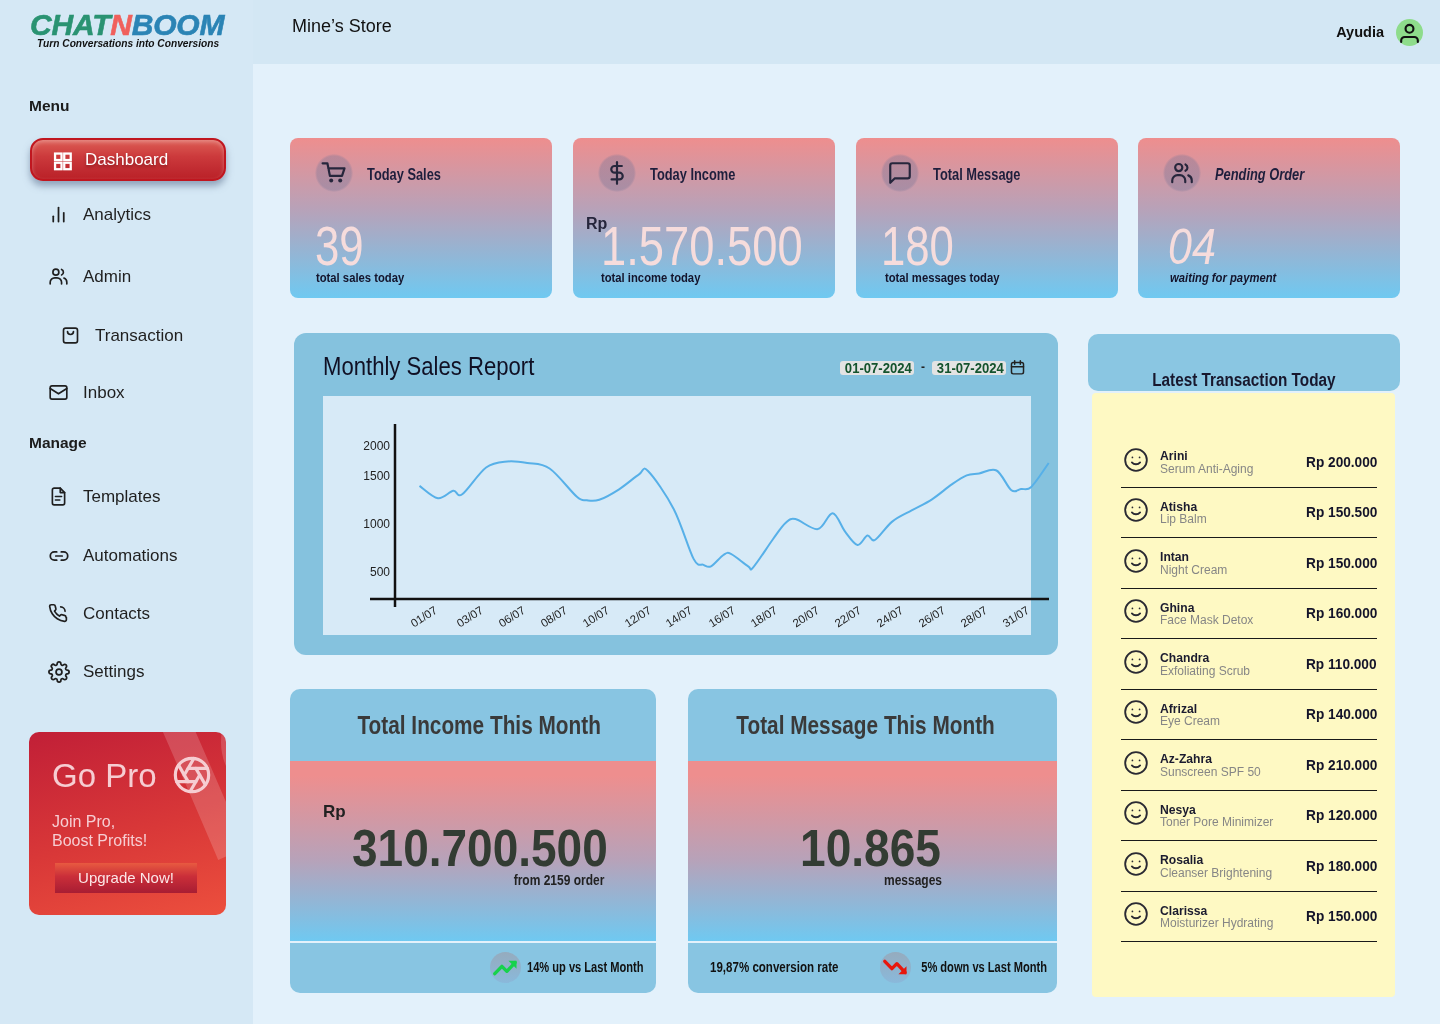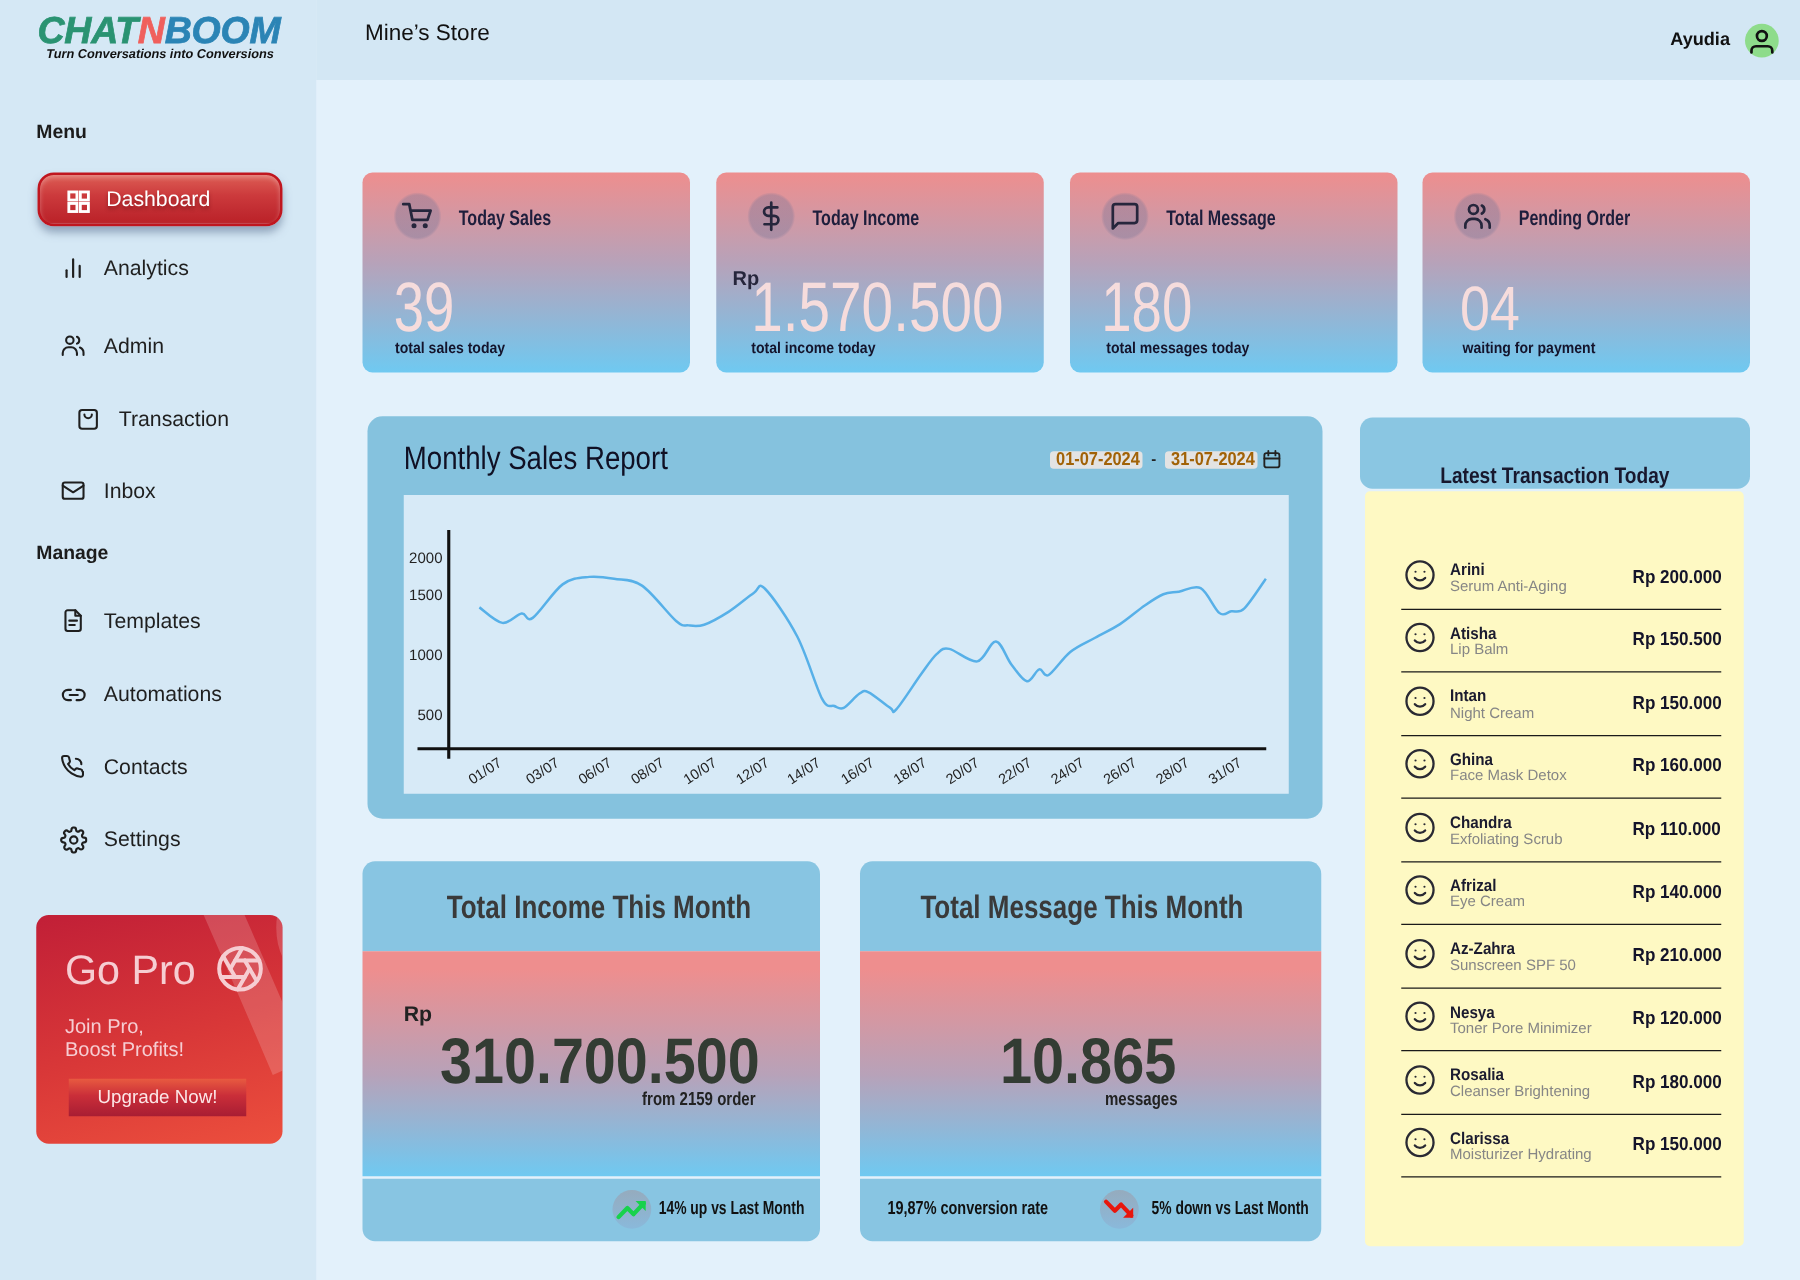--- a/index.html
+++ b/index.html
@@ -50,23 +50,23 @@
 .stat .iconwrap { position:absolute; left:25px; top:16px; width:38px; height:38px; border-radius:50%;
   background:radial-gradient(circle, rgba(115,115,150,0.35) 63%, rgba(115,115,150,0.0) 72%); display:flex; align-items:center; justify-content:center; }
 .stat .t { position:absolute; left:77px; top:27px; font-size:17px; font-weight:bold; color:#1e1e3c; transform:scaleX(0.755); transform-origin:left top; }
 .stat .num { position:absolute; left:25px; top:80px; font-size:56px; line-height:1; color:#f6dcdc; transform:scaleX(0.78); transform-origin:left top; }
 .stat .lab { position:absolute; left:26px; top:133px; font-size:12.5px; font-weight:bold; color:#14142c; transform:scaleX(0.90); transform-origin:left top; }
 
 
 #monthly { left:294px; top:333px; width:764px; height:322px; border-radius:12px; background:#85c2de; }
 #monthly .title { position:absolute; left:29px; top:17.5px; font-size:26px; color:#101024; transform:scaleX(0.85); transform-origin:left top; }
 .chip { position:absolute; top:27.5px; height:14px; background:#e3e3e3; border-radius:3px;
-  font-size:15px; font-weight:bold; color:#a16207; line-height:14px; text-align:center; white-space:nowrap; }
+  font-size:15px; font-weight:bold; color:#14532d; line-height:14px; text-align:center; white-space:nowrap; }
 .chip span { display:inline-block; transform:scaleX(0.873); transform-origin:center; }
-#chartbox { position:absolute; left:29px; top:63px; width:708px; height:239px; background:#d7eaf7; }
+#chartbox { position:absolute; left:29px; top:63px; width:708px; height:239px; background:#d7eaf7;padding-left:36px; }
 
 
 #lt-head { left:1088px; top:334px; width:312px; height:57px; border-radius:10px; background:#8ac6e2;
   display:flex; align-items:flex-end; justify-content:center; font-size:18px; font-weight:bold; color:#18182e; }
 #lt-head span { transform:scaleX(0.85); }
 #lt-body { left:1092px; top:393px; width:303px; height:604px; border-radius:4px; background:#fef9c3; }
 .trow { position:absolute; left:0; width:303px; }
 .trow .face { position:absolute; left:31px; top:0px; }
 .trow .nm { position:absolute; left:68px; top:1.5px; font-size:13.5px; font-weight:bold; color:#1b1b2f; transform:scaleX(0.90); transform-origin:left top; }
 .trow .pd { position:absolute; left:68px; top:15px; font-size:12px; color:#868686; }
@@ -238,21 +238,21 @@
 <div class="abs stat" style="left:856px;">
   <div class="iconwrap">
     <svg width="26" height="26" viewBox="0 0 24 24" fill="none" stroke="#26263c" stroke-width="2" stroke-linecap="round" stroke-linejoin="round">
       <path d="M21 15a2 2 0 0 1-2 2H7l-4 4V5a2 2 0 0 1 2-2h14a2 2 0 0 1 2 2z"></path>
     </svg>
   </div>
   <div class="t">Total Message</div>
   <div class="num">180</div>
   <div class="lab" style="left:29px;">total messages today</div>
 </div>
-<div class="abs stat" style="left:1138px;">
+<div class="abs stat" style="left:1138px;font-style:italic;">
   <div class="iconwrap">
     <svg width="26" height="26" viewBox="0 0 24 24" fill="none" stroke="#26263c" stroke-width="2" stroke-linecap="round" stroke-linejoin="round">
       <circle cx="9" cy="7" r="3.3"></circle>
         <path d="M3 20.5v-1.6a4.9 4.9 0 0 1 4.9-4.9h2.2a4.9 4.9 0 0 1 4.9 4.9v1.6"></path>
       <path d="M15.2 4.1a3.3 3.3 0 0 1 0 5.9"></path>
         <path d="M17.8 14.2a4.9 4.9 0 0 1 3.2 4.6v1.7"></path>
     </svg>
   </div>
   <div class="t">Pending Order</div>
   <div class="num" style="left:30px; top:84px; font-size:50px; transform:scaleX(0.86);">04</div>

